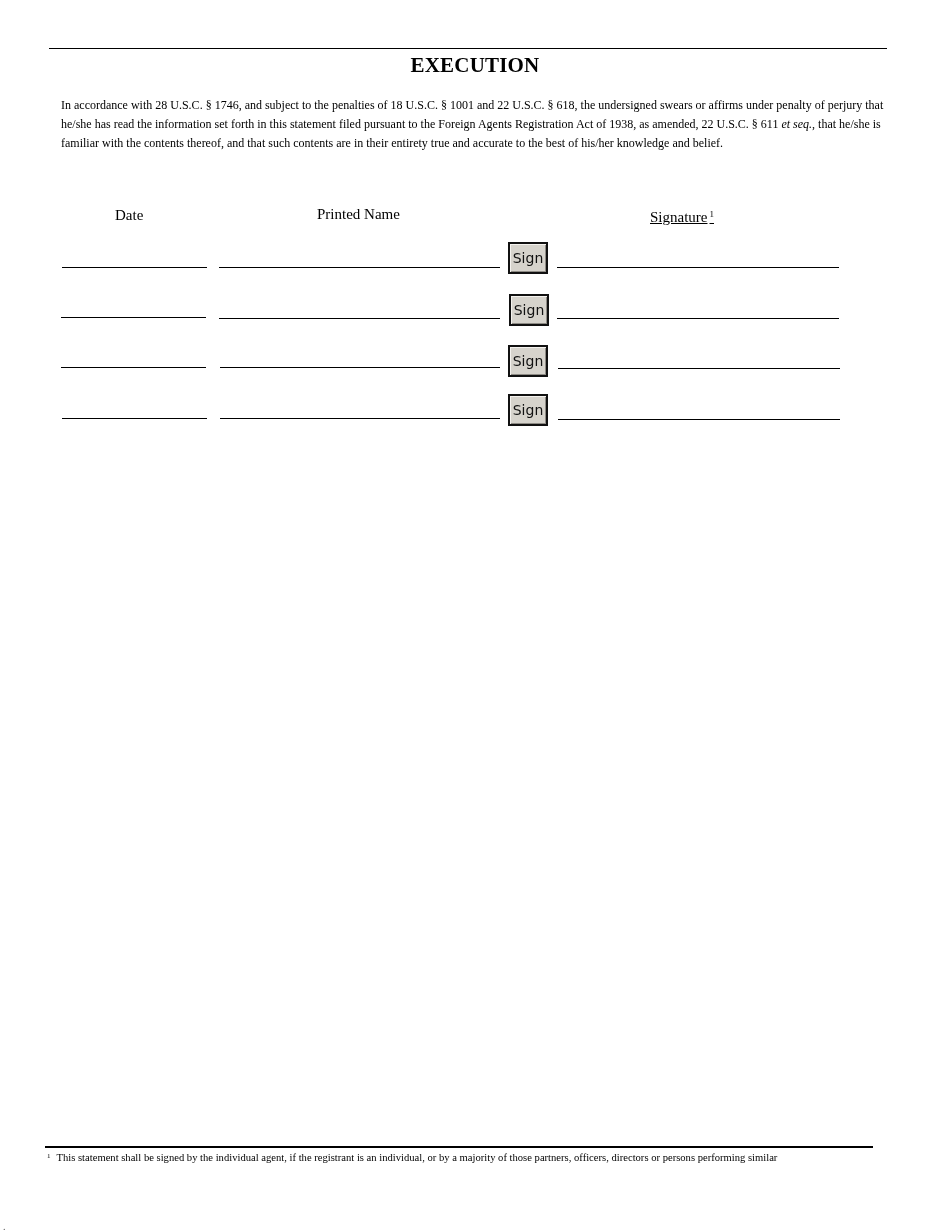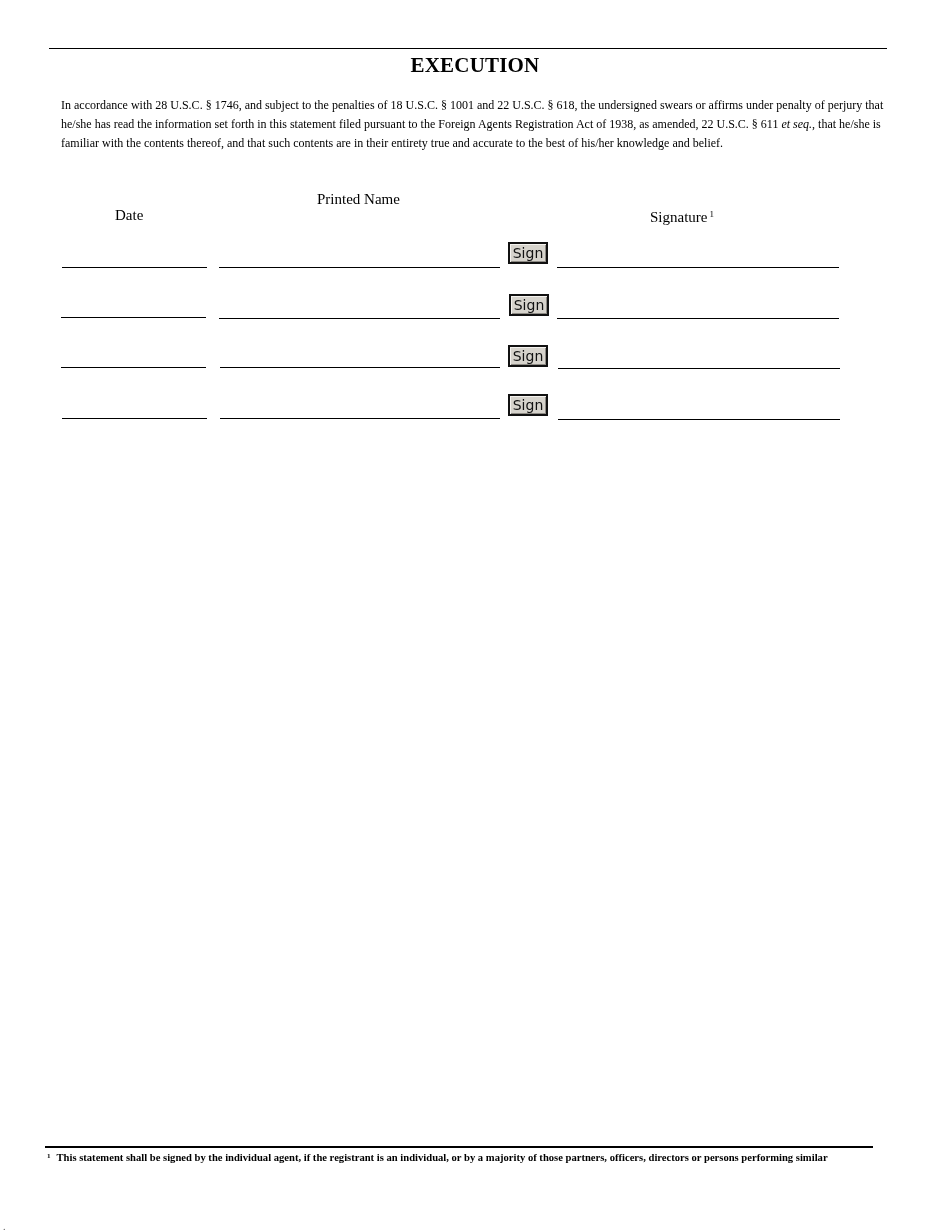--- a/index.html
+++ b/index.html
@@ -6,44 +6,44 @@
     body { width: 950px; height: 1230px; position: relative; overflow: hidden;
            font-family: "Liberation Serif", "DejaVu Serif", serif; color: #000; }
     .rule { position: absolute; background: #000; }
     .title { position: absolute; left: 0; width: 950px; top: 53px; text-align: center;
              font-weight: bold; font-size: 21px; letter-spacing: 0.2px; }
     .para { position: absolute; left: 61px; top: 96px; width: 845px;
             font-size: 12px; line-height: 19.2px; }
     .colhead { position: absolute; font-size: 15px; }
     .colhead sup { font-size: 9px; vertical-align: 5px; margin-left: 2px; }
     .field-line { position: absolute; height: 1px; background: #000; border: none; }
-    .sign-btn { position: absolute; width: 40px; height: 22px; box-sizing: border-box;
+    .sign-btn { position: absolute; width: 40px; height: 32px; box-sizing: border-box;
                 border: 2px solid #111; background: #d6d3cc;
                 box-shadow: inset 1px 1px 0 #f4f2ee, inset -1px -1px 0 #8e8b85;
                 font-family: "DejaVu Sans", sans-serif; font-size: 14px; color: #111;
                 display: flex; align-items: center; justify-content: center; padding: 0 0 1px 0;
                 cursor: pointer; }
     .footnote { position: absolute; left: 47px; top: 1150px; width: 840px;
-                font-size: 10.6px; line-height: 13px; font-weight: bold; }
+                font-size: 10.6px; line-height: 13px; }
     .footnote .fn-mark { font-size: 7px; vertical-align: 3px; margin-right: 6px; }
     .footnote .fn-line2 { padding-left: 14px; display: block; }
     .stray-dot { position: absolute; left: 3px; top: 1221px; font-size: 10px; color: #555; }
   </style>
 </head>
 <body>
 
 <div class="rule" style="left:49px; top:48px; width:838px; height:1px;"></div>
 
 <div class="title">EXECUTION</div>
 
 <div class="para"><span>In accordance with 28 U.S.C. § 1746, and subject to the penalties of 18 U.S.C. § 1001 and 22 U.S.C. § 618, the undersigned swears or affirms under penalty of perjury that he/she has read the information set forth in this statement filed pursuant to the Foreign Agents Registration Act of 1938, as amended, 22 U.S.C. § 611 </span><i>et seq.</i><span>, that he/she is familiar with the contents thereof, and that such contents are in their entirety true and accurate to the best of his/her knowledge and belief.</span></div>
 
 <div class="colhead" style="left:115px; top:207px;">Date</div>
-<div class="colhead" style="left:317px; top:191px;text-align:right;">Printed Name</div>
-<div class="colhead" style="left:650px; top:209px;"><span>Signature</span><sup>1</sup></div>
+<div class="colhead" style="left:317px; top:206px;text-align:right;">Printed Name</div>
+<div class="colhead" style="left:650px; top:209px;text-decoration:underline;"><span>Signature</span><sup>1</sup></div>
 
 <div>
   <div class="field-line" style="left:62px; top:267px; width:145px;"></div>
   <div class="field-line" style="left:219px; top:267px; width:281px;"></div>
   <div class="sign-btn" style="left:508px; top:242px;">Sign</div>
   <div class="field-line" style="left:557px; top:267px; width:282px;"></div>
 </div>
 
 <div>
   <div class="field-line" style="left:61px; top:317px; width:145px;"></div>

